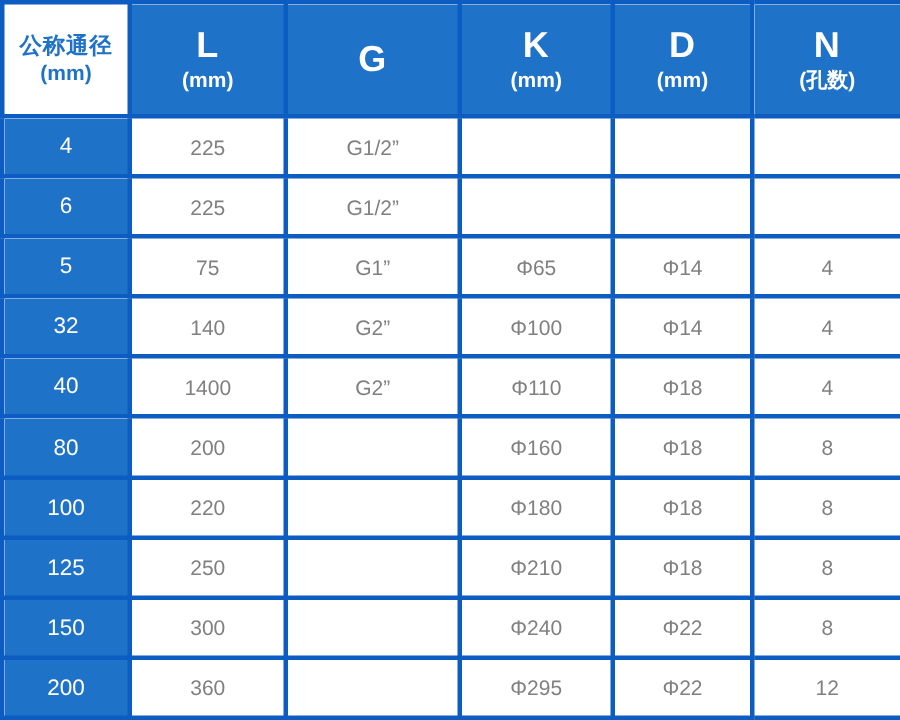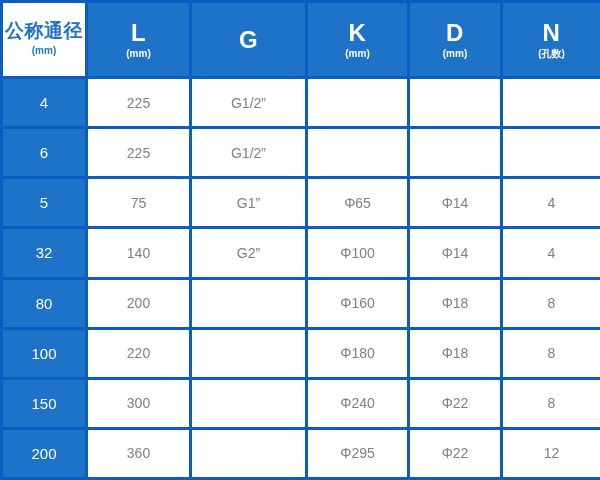--- a/index.html
+++ b/index.html
@@ -39,23 +39,23 @@
   table.spec th.first {
     background: var(--cell-bg);
     color: var(--first-header-text);
   }
   .h-title {
     font-size: 24px;
     line-height: 1.15;
     font-weight: 600;
     letter-spacing: 0.5px;
   }
-  .h-title.cn { font-size: 19px; font-weight: 700; font-family: Liberation Mono, monospace; }
+  .h-title.cn { font-size: 15px; font-weight: 700; }
   .h-sub {
-    font-size: 10px;
+    font-size: 14px;
     line-height: 1.3;
     font-weight: 700;
   }
   table.spec td {
     background: var(--cell-bg);
     color: var(--cell-text);
     font-size: 14px;
     height: 25px;
   }
   table.spec td.dn {
@@ -131,32 +131,48 @@
       </tr>
       <tr>
         <td class="dn">32</td>
         <td>140</td>
         <td>G2”</td>
         <td>Φ100</td>
         <td>Φ14</td>
         <td>4</td>
       </tr>
       <tr>
+        <td class="dn">40</td>
+        <td>1400</td>
+        <td>G2”</td>
+        <td>Φ110</td>
+        <td>Φ18</td>
+        <td>4</td>
+      </tr>
+      <tr>
         <td class="dn">80</td>
         <td>200</td>
         <td></td>
         <td>Φ160</td>
         <td>Φ18</td>
         <td>8</td>
       </tr>
       <tr>
         <td class="dn">100</td>
         <td>220</td>
         <td></td>
         <td>Φ180</td>
+        <td>Φ18</td>
+        <td>8</td>
+      </tr>
+      <tr>
+        <td class="dn">125</td>
+        <td>250</td>
+        <td></td>
+        <td>Φ210</td>
         <td>Φ18</td>
         <td>8</td>
       </tr>
       <tr>
         <td class="dn">150</td>
         <td>300</td>
         <td></td>
         <td>Φ240</td>
         <td>Φ22</td>
         <td>8</td>

